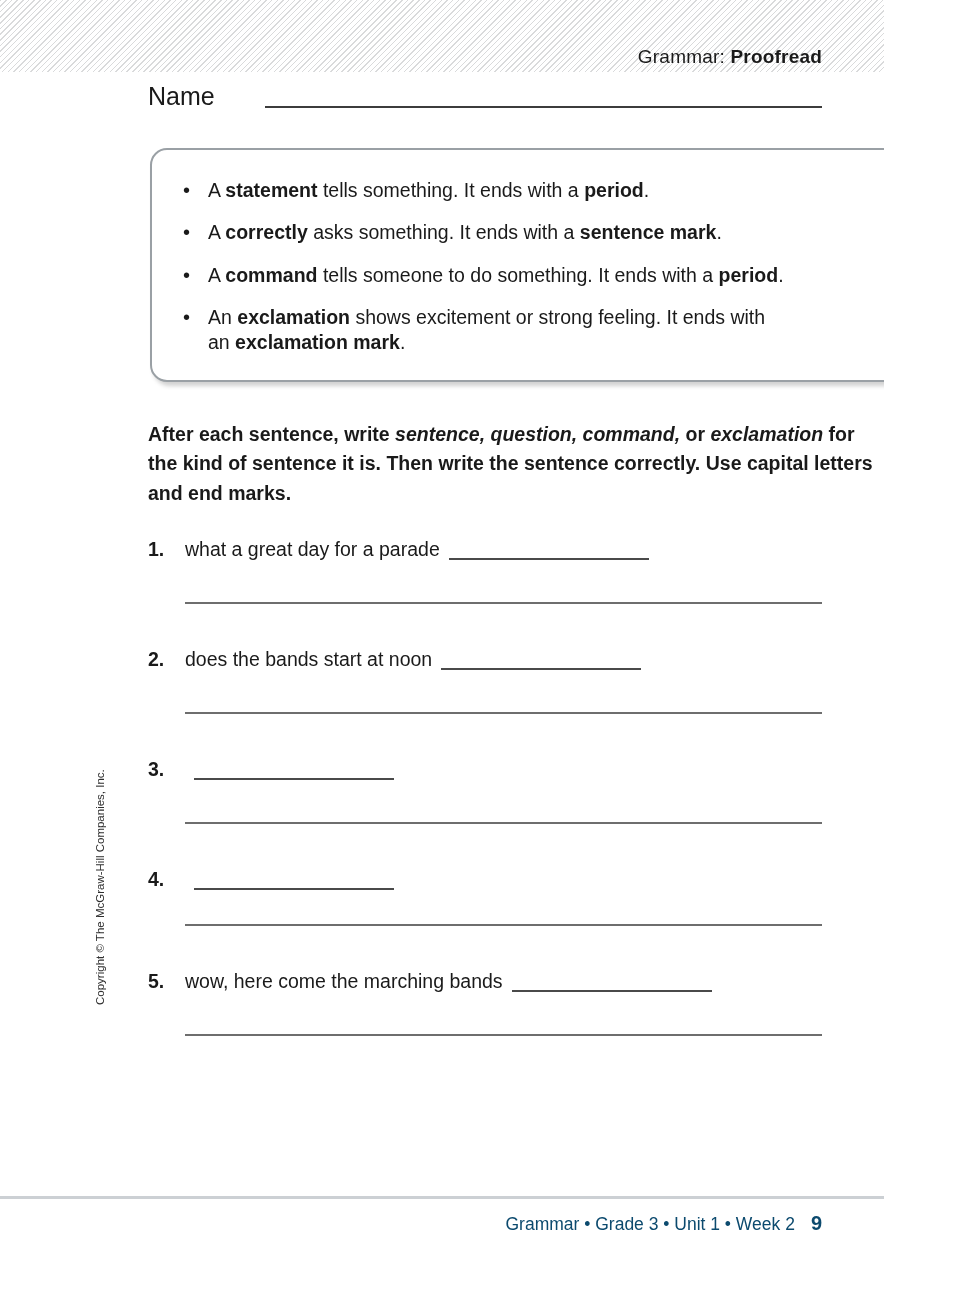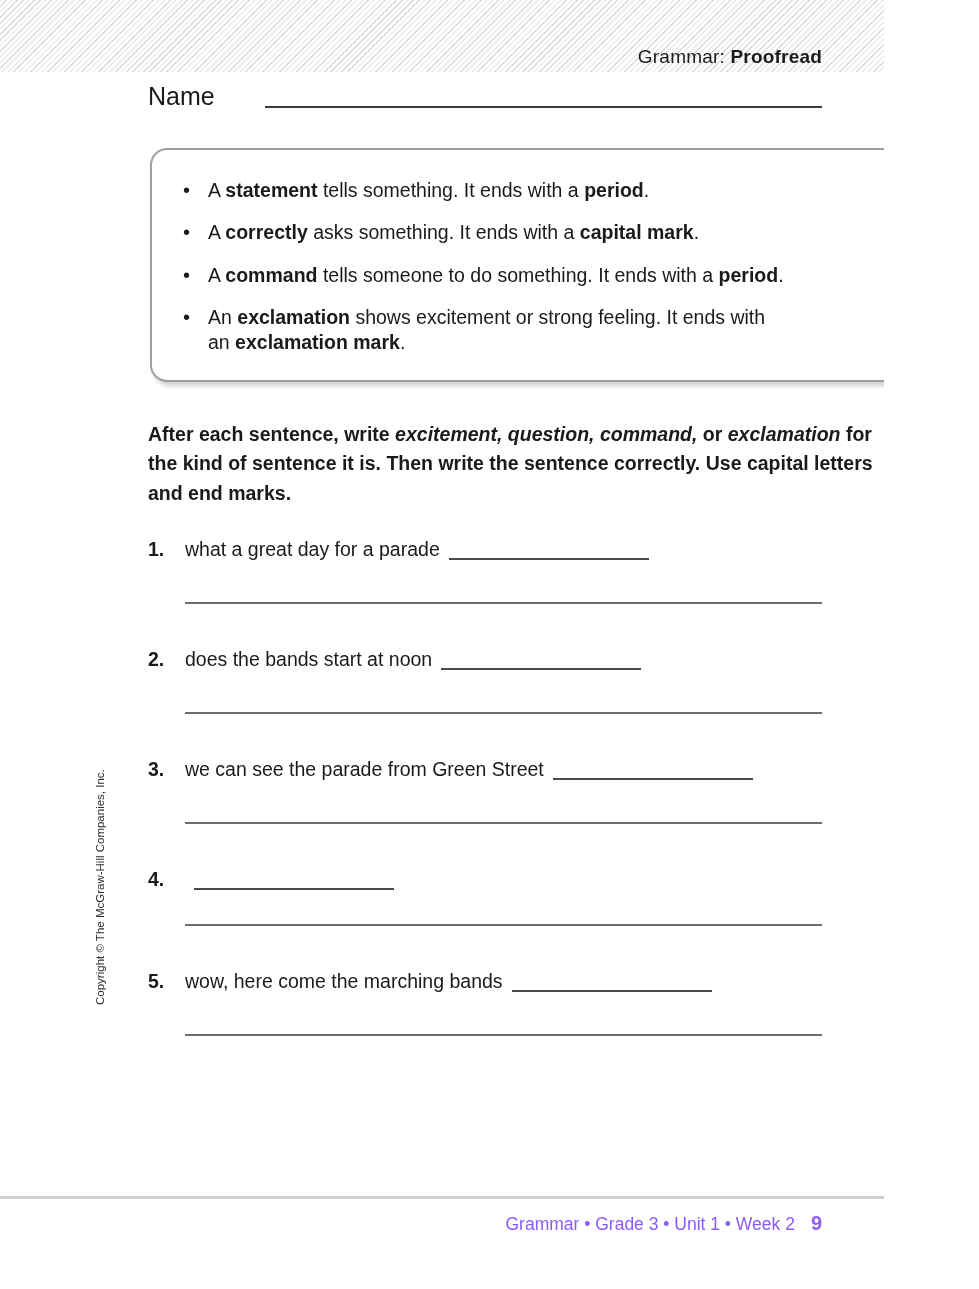--- a/index.html
+++ b/index.html
@@ -73,21 +73,21 @@
     font-size:11.5px;color:#2e2e2e;white-space:nowrap;
   }
   
   .footer-rule{
     position:absolute;top:1196px;left:0;width:979px;height:3px;
     background:#ccd0d4;
   }
   .footer{
     position:absolute;top:1212px;right:62px;
     display:flex;align-items:baseline;gap:16px;
-    font-size:17.5px;color:#8b5cf6;
+    font-size:17.5px;color:#0c4a6e;
   }
   .footer .page-num{font-weight:bold;font-size:20px;}
 </style>
 </head>
 <body>
 
 <div class="page">
 
   <div class="hatch-band"></div>
 
@@ -97,32 +97,32 @@
     <span>Name</span>
     <span class="name-line"></span>
   </div>
 
   <div class="rules-box">
     <ul class="rules-list">
       <li>
         <span class="bullet">•</span><span>A </span><b>statement</b><span> tells something. It ends with a </span><b>period</b><span>.</span>
       </li>
       <li>
-        <span class="bullet">•</span><span>A </span><b>correctly</b><span> asks something. It ends with a </span><b>capital mark</b><span>.</span>
+        <span class="bullet">•</span><span>A </span><b>correctly</b><span> asks something. It ends with a </span><b>sentence mark</b><span>.</span>
       </li>
       <li>
         <span class="bullet">•</span><span>A </span><b>command</b><span> tells someone to do something. It ends with a </span><b>period</b><span>.</span>
       </li>
       <li>
         <span class="bullet">•</span><span>An </span><b>exclamation</b><span> shows excitement or strong feeling. It ends with</span><br><span>an </span><b>exclamation mark</b><span>.</span>
       </li>
     </ul>
   </div>
 
-  <div class="instructions"><span>After each sentence, write </span><span class="bi">excitement, question, command,</span><span> or </span><span class="bi">exclamation</span><span> for the kind of sentence it is. Then write the sentence correctly. Use capital letters and end marks.</span></div>
+  <div class="instructions"><span>After each sentence, write </span><span class="bi">sentence, question, command,</span><span> or </span><span class="bi">exclamation</span><span> for the kind of sentence it is. Then write the sentence correctly. Use capital letters and end marks.</span></div>
 
   <div class="items">
 
     <div class="item item-1">
       <div class="sentence-row">
         <span class="num">1.</span>
         <span class="sentence">what a great day for a parade</span>
         <span class="short-blank"></span>
       </div>
       <div class="answer-line"></div>
@@ -133,21 +133,20 @@
         <span class="num">2.</span>
         <span class="sentence">does the bands start at noon</span>
         <span class="short-blank"></span>
       </div>
       <div class="answer-line"></div>
     </div>
 
     <div class="item item-3">
       <div class="sentence-row">
         <span class="num">3.</span>
-        <span class="sentence">we can see the parade from Green Street</span>
         <span class="short-blank"></span>
       </div>
       <div class="answer-line"></div>
     </div>
 
     <div class="item item-4">
       <div class="sentence-row">
         <span class="num">4.</span>
         <span class="short-blank"></span>
       </div>

